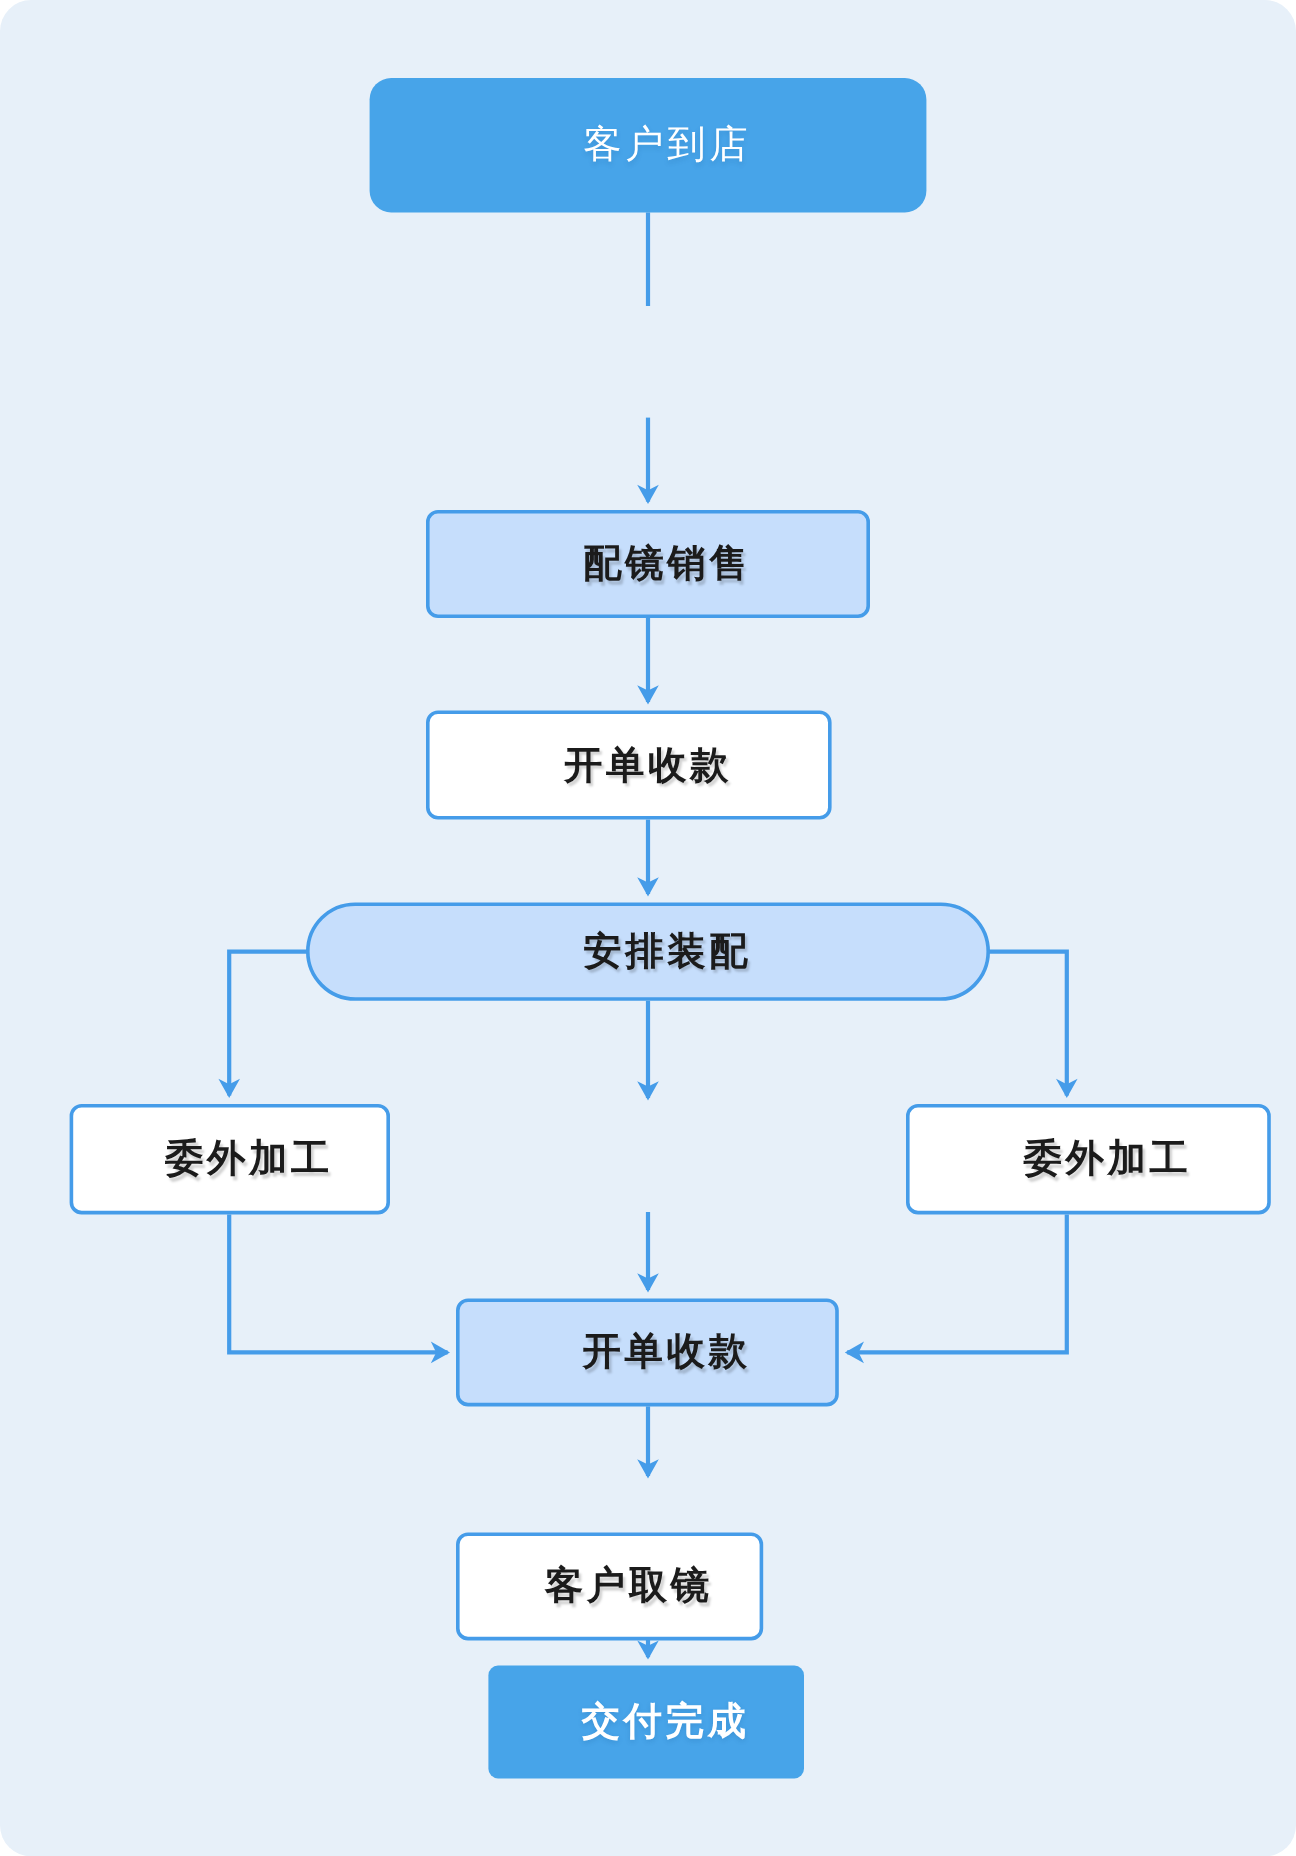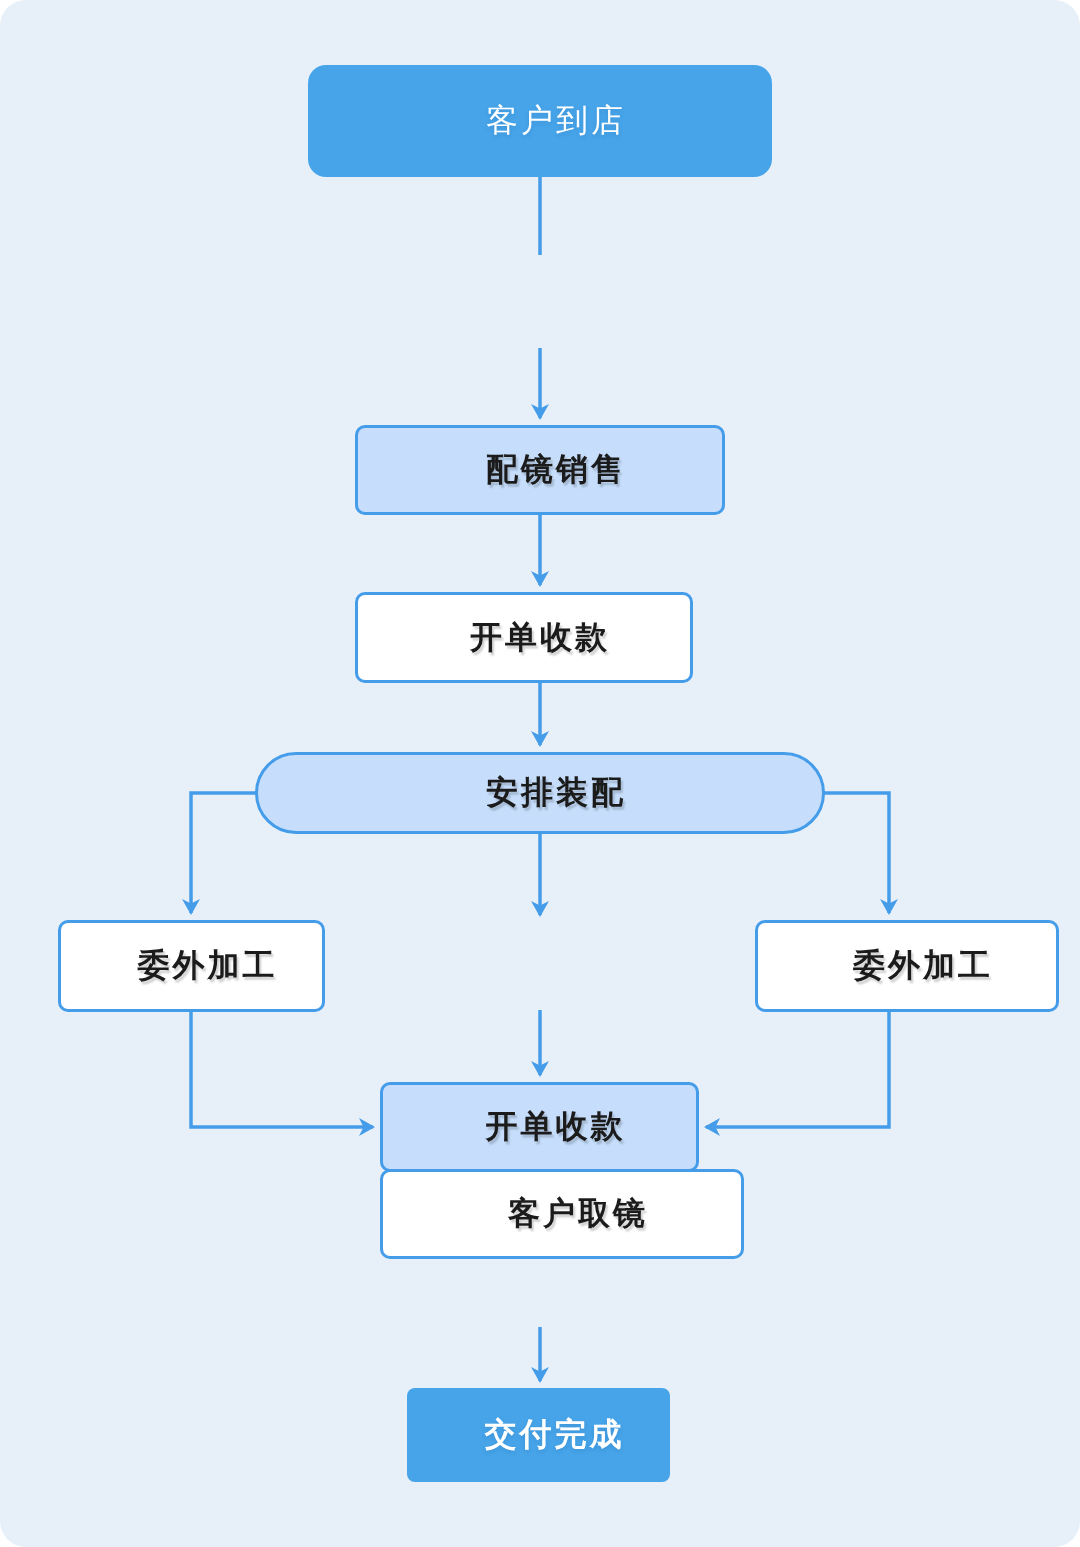--- a/index.html
+++ b/index.html
@@ -68,21 +68,21 @@
   
   #n-arrive    { left: 308px; top:  65px;  width: 464px; height: 112px; }
   #n-optometry { left: 355px; top: 257px;  width: 370px; height:  91px; }
   #n-sales     { left: 355px; top: 425px;  width: 370px; height:  90px; }
   #n-billing   { left: 355px; top: 592px;  width: 338px; height:  91px; }
   #n-assemble  { left: 255px; top: 752px;  width: 570px; height:  82px; }
   #n-instore   { left:  58px; top: 920px;  width: 267px; height:  92px; }
   #n-center    { left: 389px; top: 922px;  width: 303px; height:  88px; }
   #n-outsource { left: 755px; top: 920px;  width: 304px; height:  92px; }
   #n-tracking  { left: 380px; top: 1082px; width: 319px; height:  90px; }
-  #n-pickup    { left: 380px; top: 1169px; width: 364px; height:  90px; }
+  #n-pickup    { left: 380px; top: 1277px; width: 256px; height:  90px; }
   #n-done      { left: 407px; top: 1388px; width: 263px; height:  94px; }
 </style>
 </head>
 <body>
 
 <div id="stage">
 
   <svg id="edges" viewBox="0 0 1080 1547" xmlns="http://www.w3.org/2000/svg">
     <defs>
       <marker id="arw" markerUnits="userSpaceOnUse" markerWidth="22" markerHeight="20" refX="15" refY="10" orient="auto">

